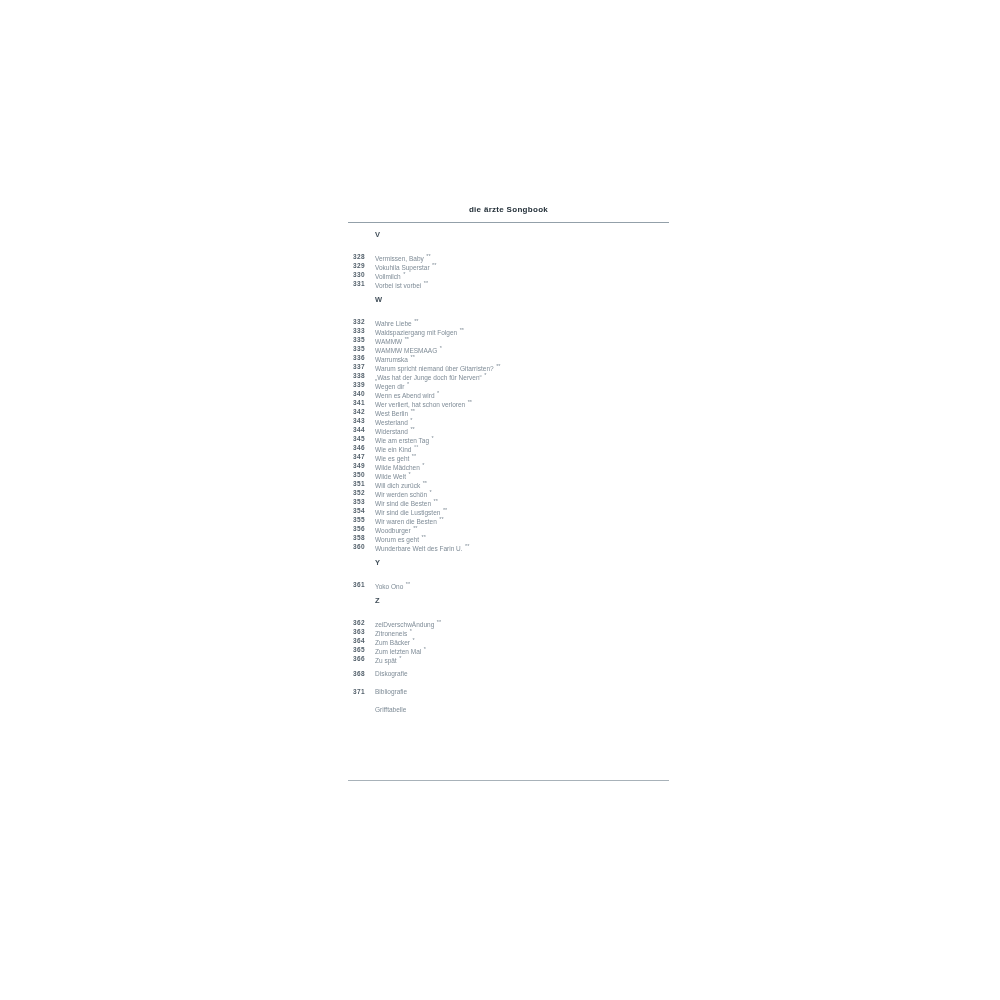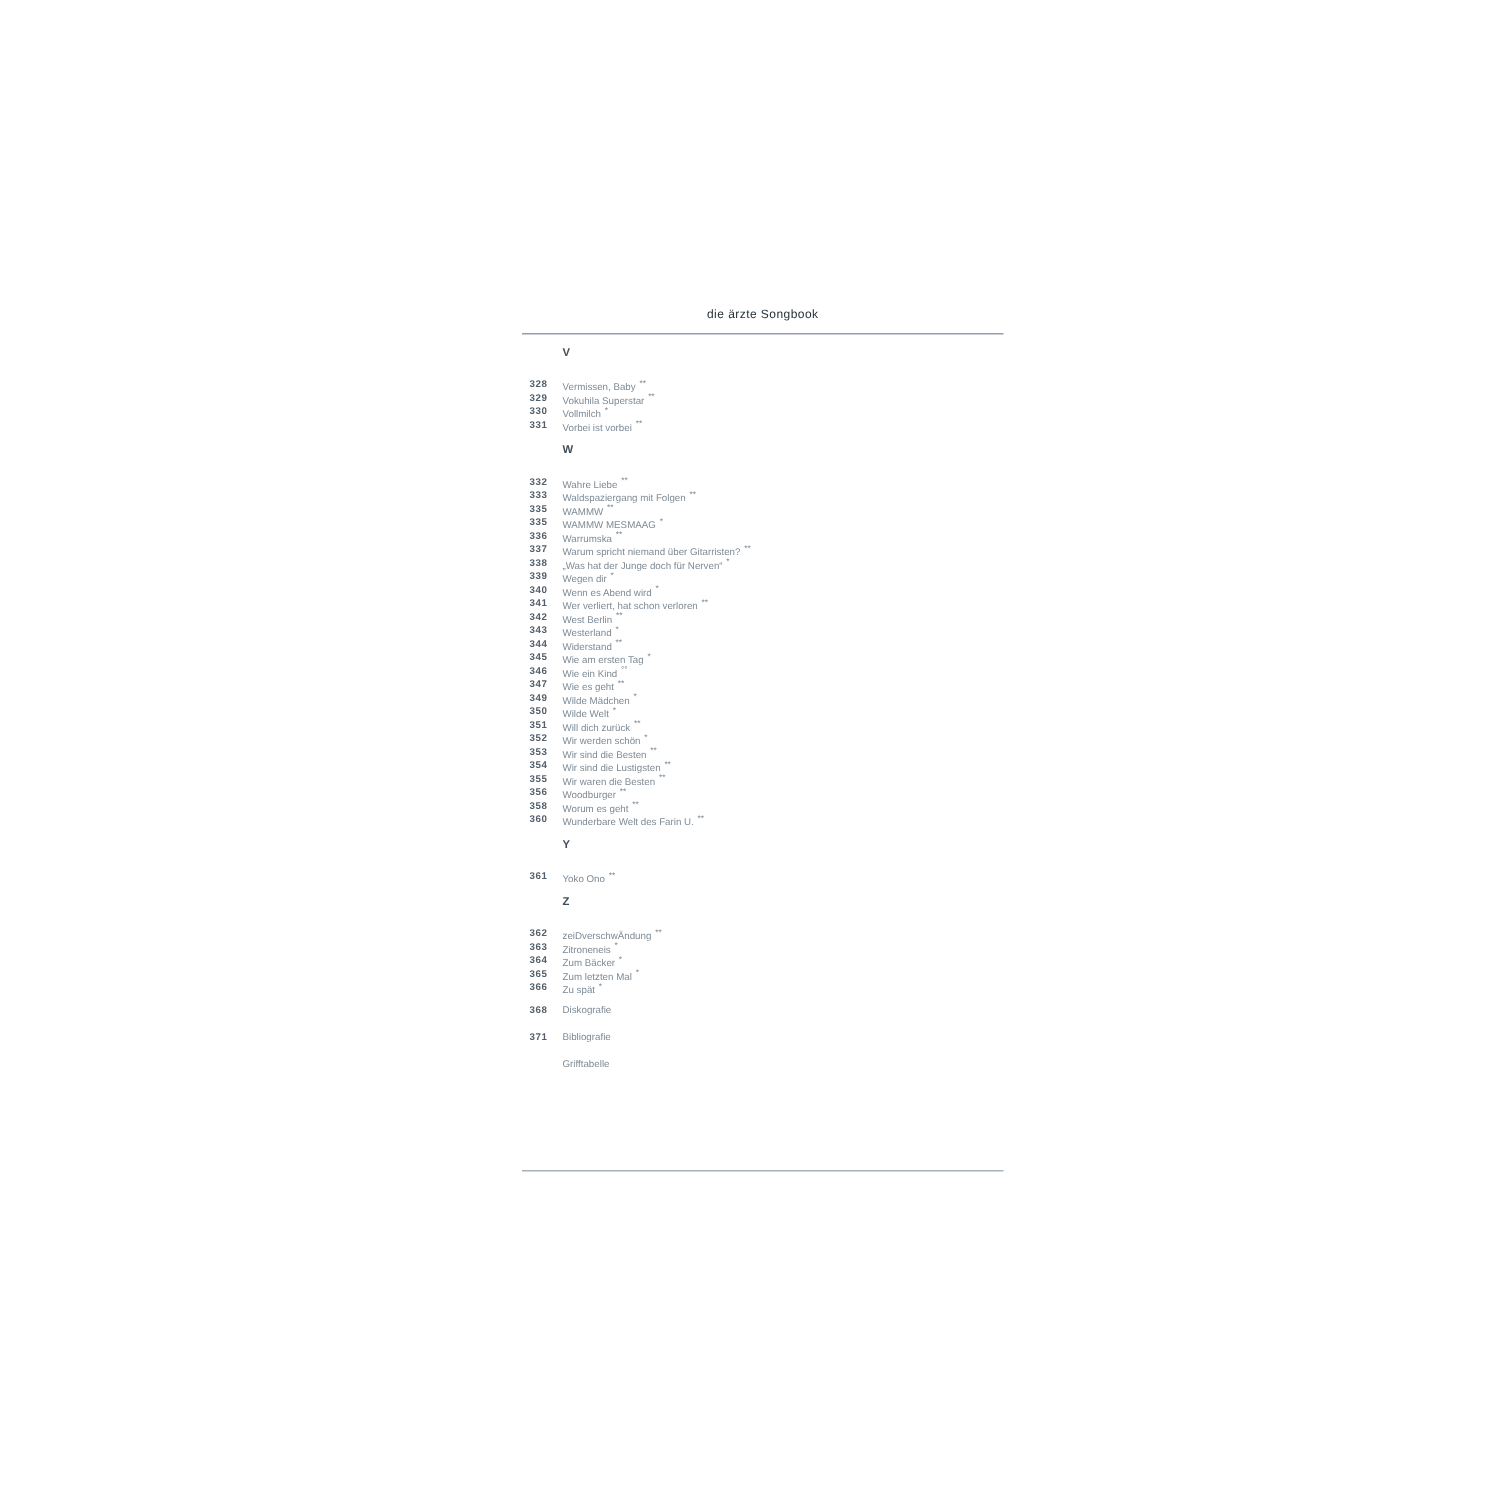--- a/index.html
+++ b/index.html
@@ -19,21 +19,21 @@
     position: absolute;
     left: 348px;
     top: 200px;
     width: 321px;
     padding-top: 6px;
   }
   .songbook-header {
     text-align: center;
     font-size: 8px;
     line-height: 8px;
-    font-weight: normal;
+    font-weight: bold;
     color: #243039;
     letter-spacing: 0.3px;
   }
   .rule {
     border: 0;
     border-top: 1px solid #93a0a9;
     margin: 8px 0 0 0;
   }
   .rule-bottom {
     position: absolute;

